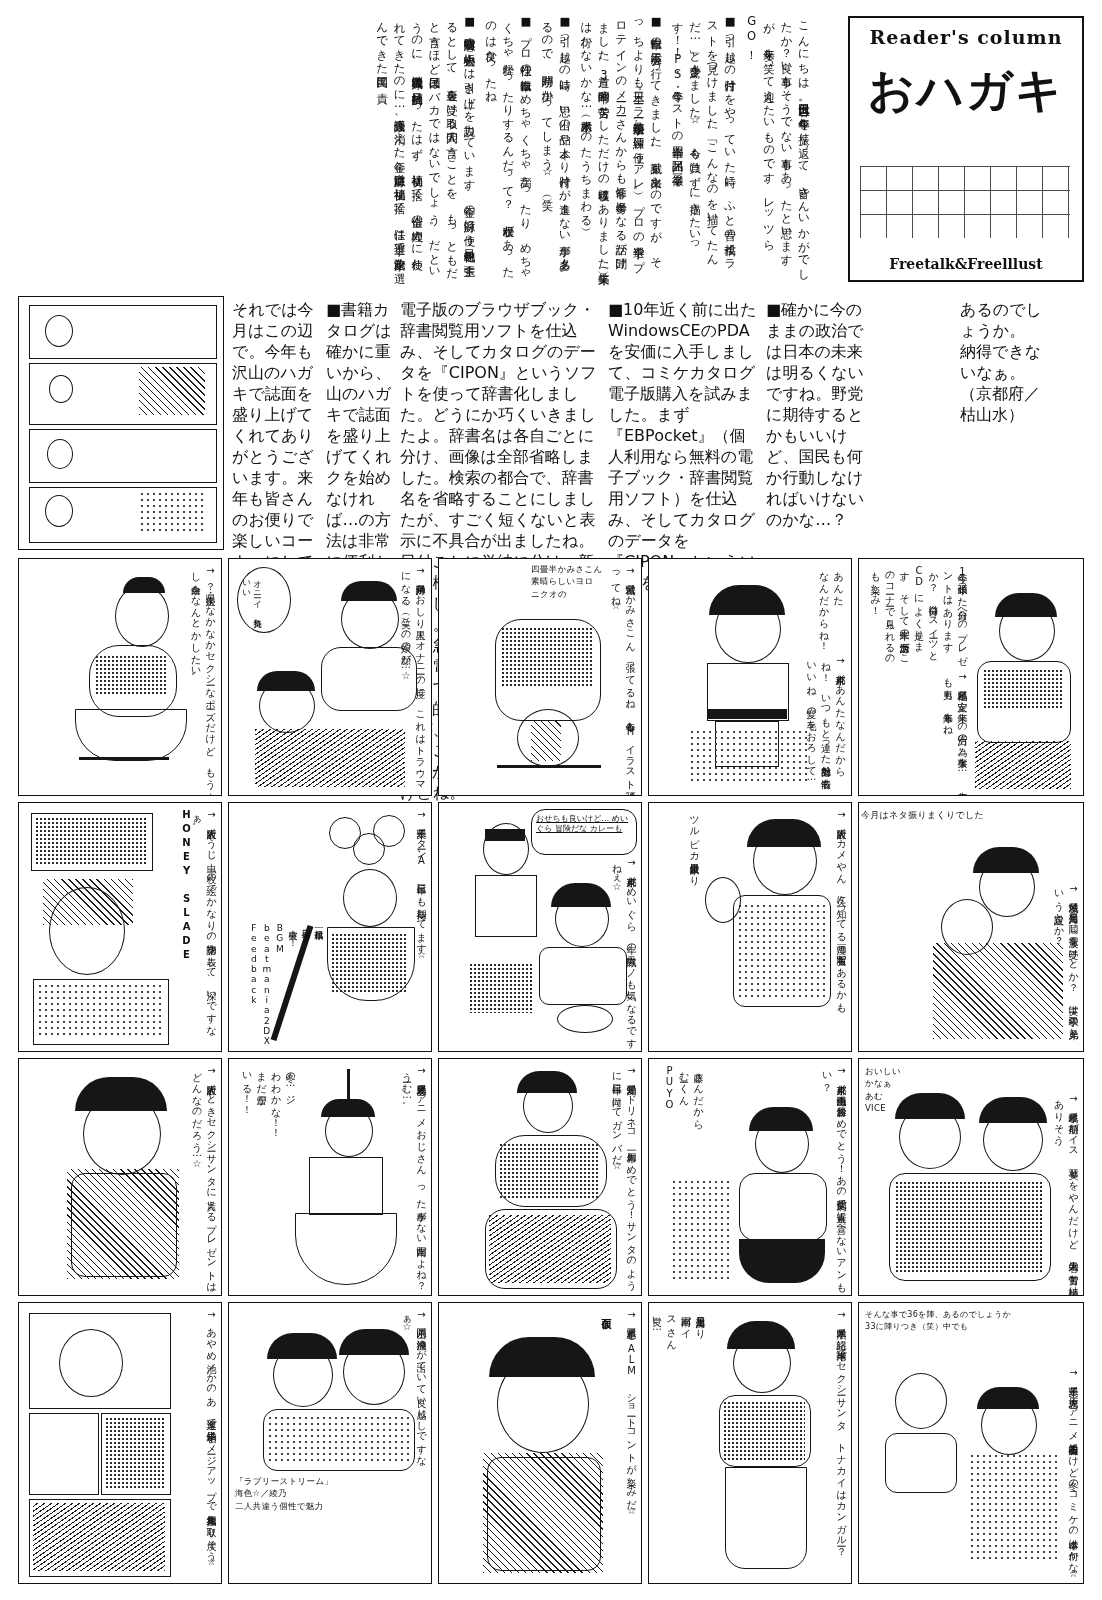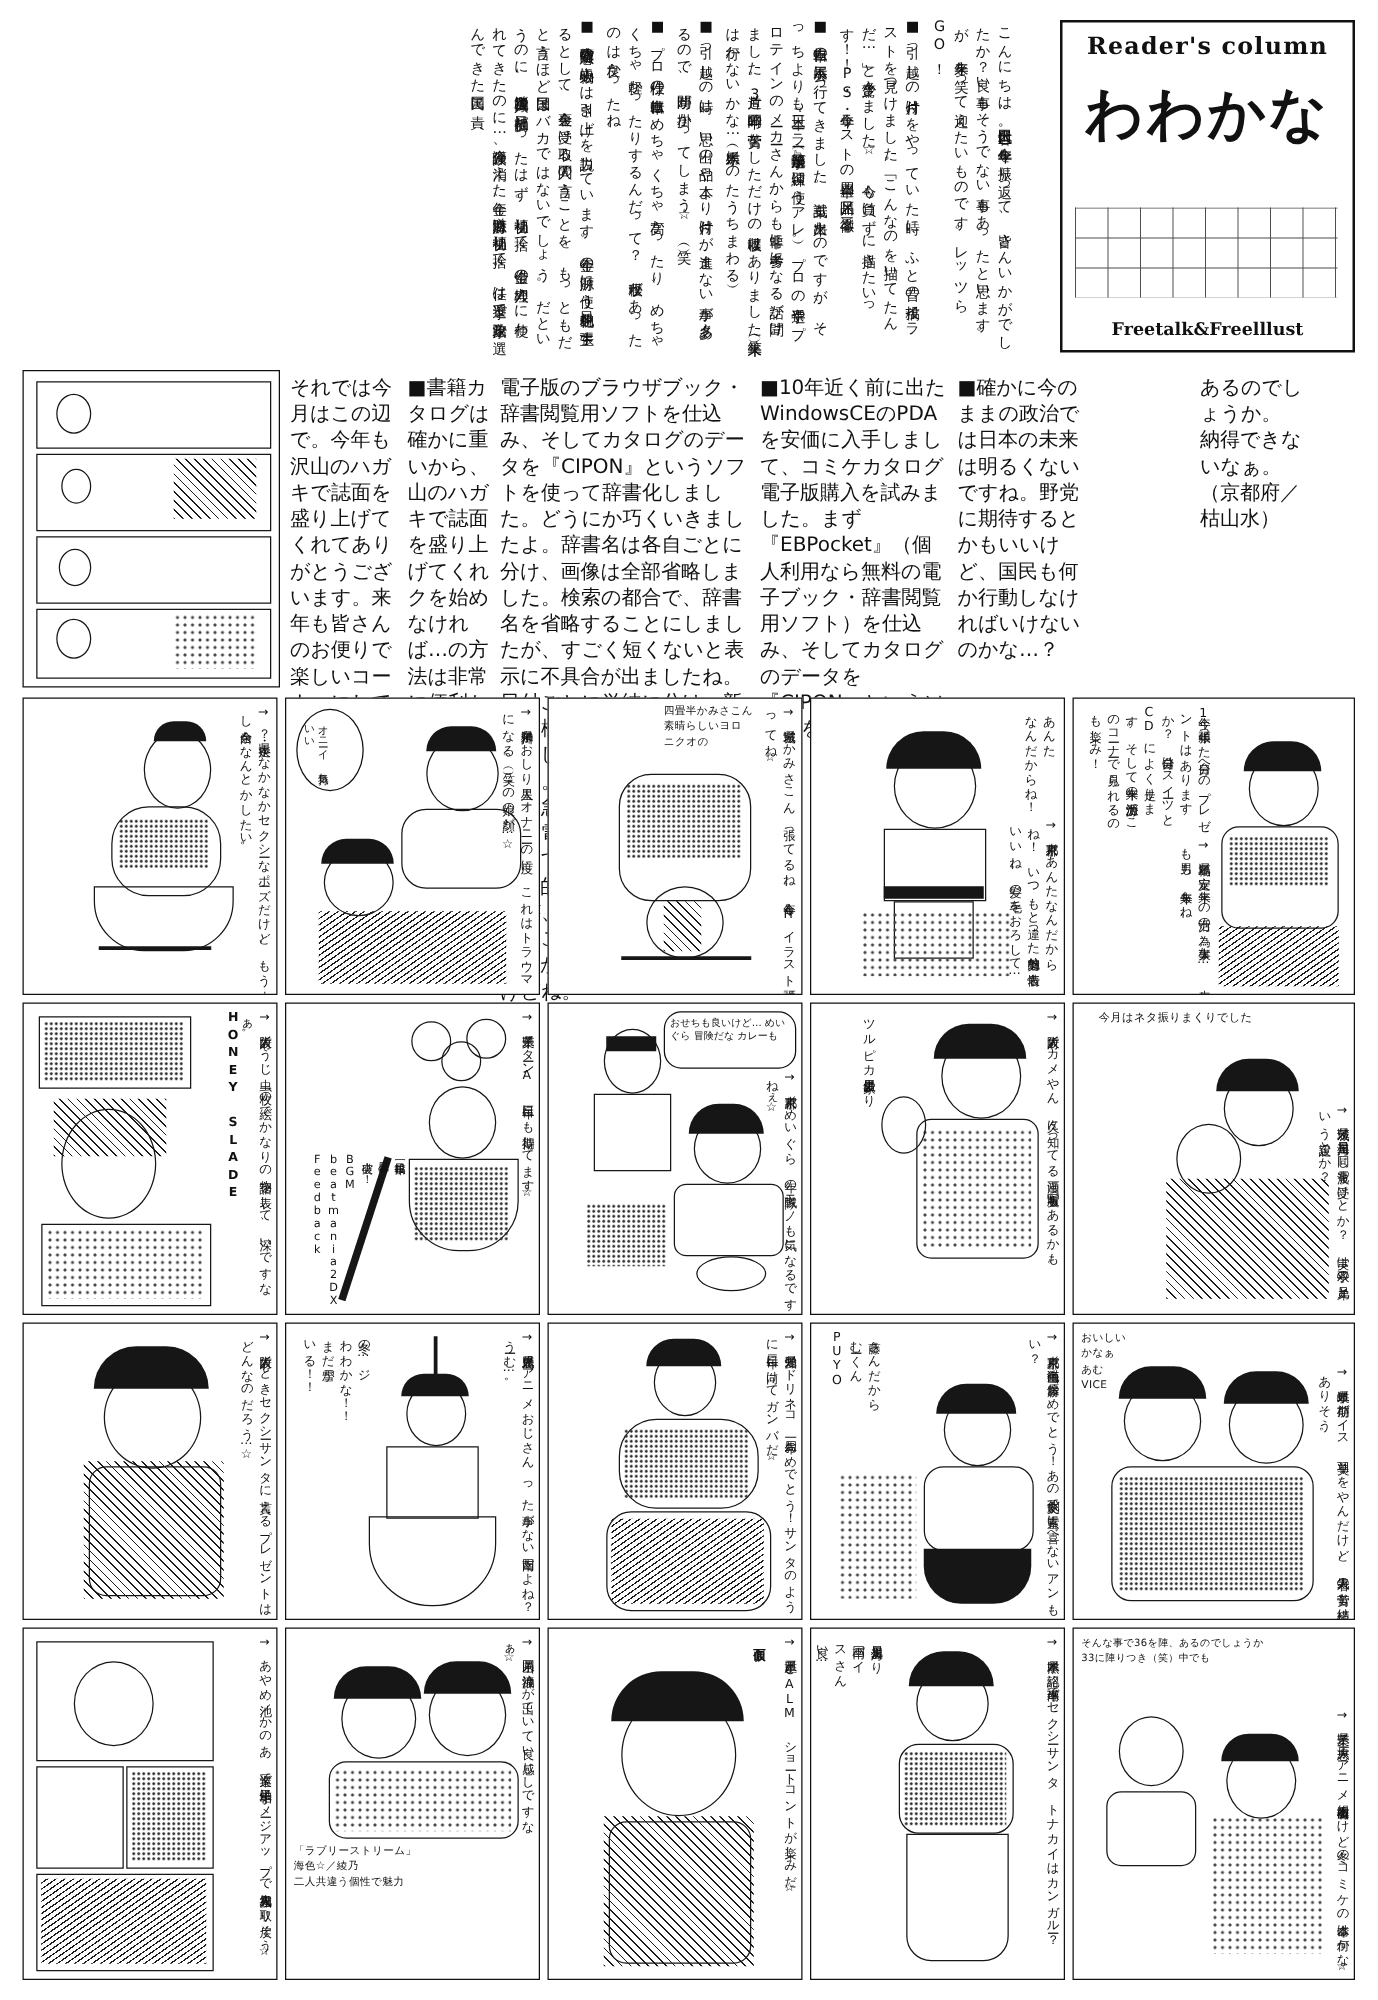--- a/index.html
+++ b/index.html
@@ -42,21 +42,21 @@
 </head>
 <body>
 
 <div class="page">
 
   <div class="header">
     <div class="logo-box">
       <div class="logo-title">Reader's column</div>
       <div class="logo-grid"></div>
       <div class="logo-big">
-        <div>わわかな</div>
+        <div>おハガキ</div>
       </div>
       <div class="logo-sub">Freetalk&amp;Freelllust</div>
     </div>
     <div class="vcols">
       <div class="vcol">こんにちは、代田世田谷。今年一年を振り返って、皆さんいかがでしたか？良い事もそうでない事もあったと思います。が、来年を笑って迎えたいものです。レッツらGO！</div>
       <div class="vcol">■引っ越しの片付けをやっていた時に、ふと昔の投稿イラストを見つけました。「こんなのを描いてたんだ…」と少々驚きました☆　今も負けずに描きたいっす！！P・S・今年ラストの四畳半　（品川区／三峯徹）</div>
       <div class="vcol">■自転車の展示会に行ってきました。試乗も出来たのですが、そっちよりも『三本ローラー』（競輪選手が練習に使うアレ）。プロの選手やプロテインのメーカーさんからも非常に参考になる話が聞けました。片道3時間半の苦労をしただけの収穫はありました（笑）来年は行かないかな…（栃木県／のたうちまわる）</div>
       <div class="vcol">■引っ越しの時は、思い出の品や本より片付けが進まない事が多々あるので、時間が掛かってしまう☆　（笑）</div>
       <div class="vcol">■プロ仕様の自転車はめちゃくちゃ高かったり、めちゃくちゃ軽かったりするんだって？　収穫があったのは良かったね。</div>
       <div class="vcol">■防衛省疑惑の中心人物には引き上げを力説しています。年金の財源に使う目的税化を主張するとして、裏金を受け取る人間の言うことを、もっともだと言うほど国民はバカではないでしょう。だというのに、消費税導入は福祉目的だったはず。福祉切り捨て、借金の穴埋めに使われてきたのに…介護保険、消えた年金、道路財源、福祉切り捨て。任は選挙で政治家を選んできた国民に責</div>
@@ -190,21 +190,21 @@
     <div class="art">
       <i style="left:44px;top:20px;width:44px;height:50px;"></i>
       <u style="left:46px;top:26px;width:40px;height:12px;"></u>
       <s style="left:36px;top:72px;width:60px;height:60px;"></s>
       <i style="left:116px;top:88px;width:52px;height:54px;"></i>
       <u style="left:112px;top:80px;width:60px;height:24px;border-radius:30px 30px 0 0;"></u>
       <s style="left:100px;top:144px;width:86px;height:56px;border-radius:10px;"></s>
       <div class="tone" style="left:30px;top:160px;width:64px;height:50px;"></div>
       <i style="left:118px;top:202px;width:54px;height:26px;"></i>
     </div>
-    <div class="bubble" style="left:92px;top:6px;width:104px;height:44px;border-radius:14px;">
+    <div class="bubble" style="left:92px;top:6px;width:104px;height:44px;border-radius:14px;text-decoration:underline;">
       <span style="writing-mode:horizontal-tb;font-size:8px;padding:4px;">おせちも良いけど…
 めいぐら
 冒険だな
 カレーも</span>
     </div>
     <div class="rowtext" style="right:3px;top:54px;height:188px;width:40px;">→東京都／めいぐら　年の戦隊モノも気になるですねぇ☆</div>
   </div>
 
   <div class="cell" style="left:648px;top:802px;width:204px;height:250px;">
     <div class="art">
@@ -218,21 +218,21 @@
     <div class="rowtext" style="right:3px;top:6px;height:238px;width:40px;">→大阪府／カメやん　久々に知ってる漫画　実写版もあるかも。</div>
   </div>
 
   <div class="cell" style="left:858px;top:802px;width:226px;height:250px;">
     <div class="art">
       <i style="left:120px;top:54px;width:54px;height:58px;"></i>
       <u style="left:114px;top:44px;width:66px;height:26px;border-radius:34px 34px 0 0;"></u>
       <i style="left:82px;top:96px;width:50px;height:54px;"></i>
       <div class="hatch" style="left:74px;top:140px;width:130px;height:96px;"></div>
     </div>
-    <div class="rowtext" style="left:20px;top:6px;height:70px;width:180px;writing-mode:horizontal-tb;font-size:9px;">今月はネタ振りまくりでした</div>
+    <div class="rowtext" style="left:2px;top:6px;height:70px;width:180px;writing-mode:horizontal-tb;font-size:9px;">今月はネタ振りまくりでした</div>
     <div class="rowtext" style="right:3px;top:80px;height:160px;width:40px;">→茨城県／星川月海　同じ電波を受けとか？　実は双子の兄弟という設定とか？</div>
   </div>
 
   <div class="cell" style="left:18px;top:1058px;width:204px;height:238px;">
     <div class="art">
       <i style="left:64px;top:34px;width:76px;height:80px;"></i>
       <u style="left:56px;top:18px;width:92px;height:34px;border-radius:46px 46px 0 0;"></u>
       <div class="hatch" style="left:48px;top:110px;width:112px;height:110px;"></div>
       <s style="left:52px;top:114px;width:104px;height:102px;border-radius:14px;"></s>
     </div>

